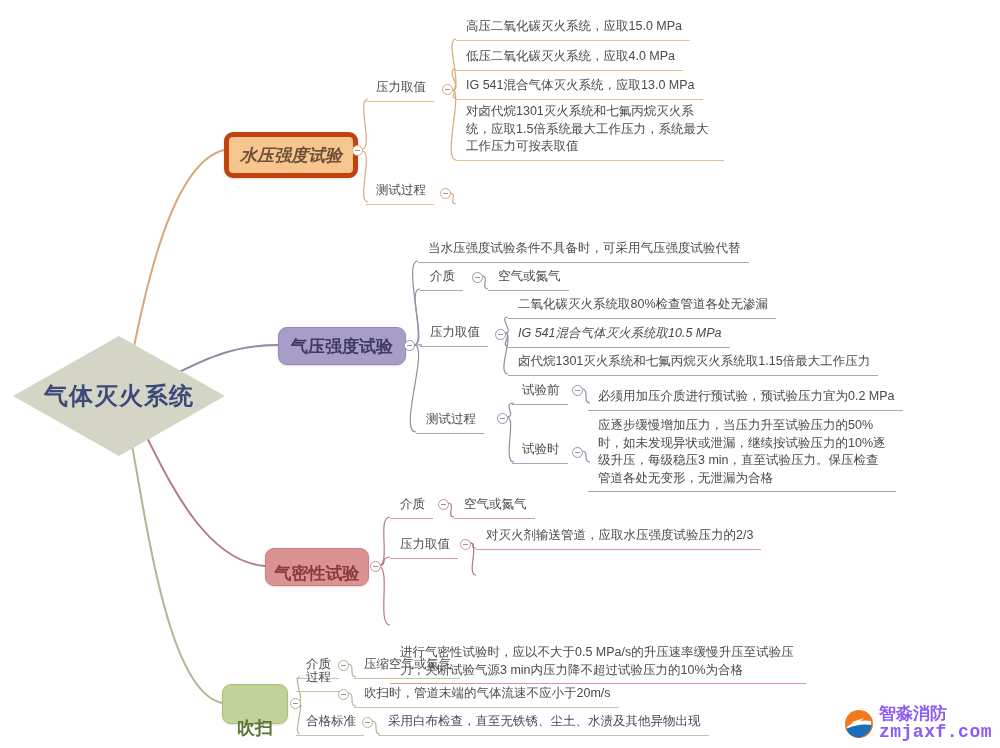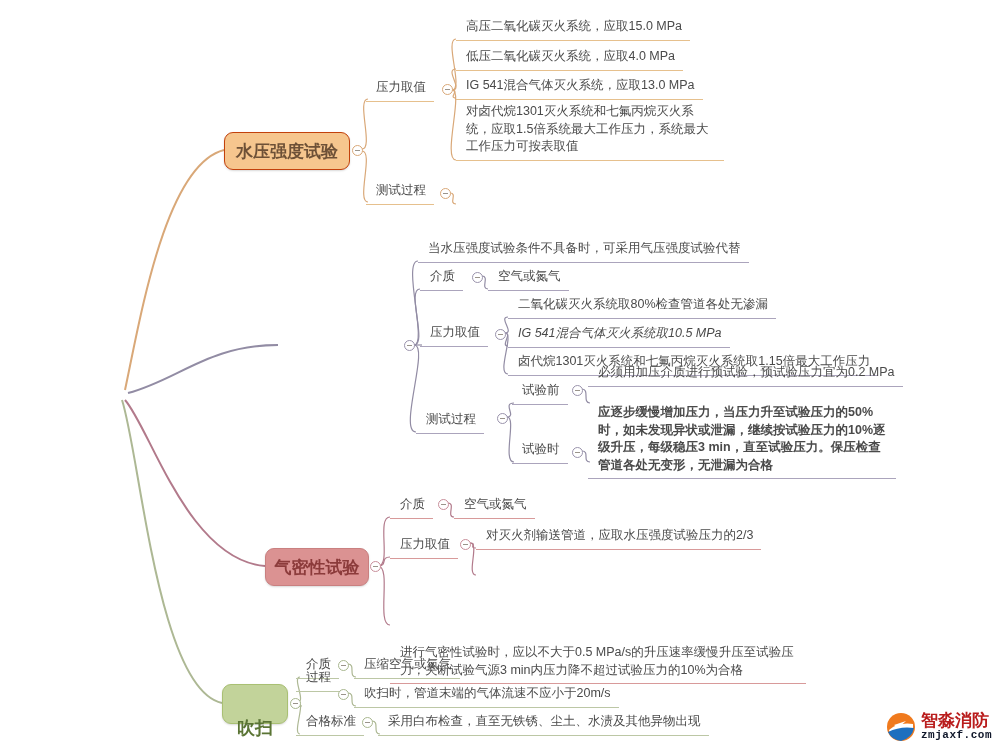--- a/index.html
+++ b/index.html
@@ -41,22 +41,22 @@
   .collapse::before{
     content:"";position:absolute;left:2px;top:4px;width:5px;height:1px;background:#9a948b;
   }
   .c-b1{border-color:#D9A878;}
   .c-b2{border-color:#9A93AC;}
   .c-b3{border-color:#C98F9B;}
   .c-b4{border-color:#A9B78F;}
 
   .watermark{position:absolute;right:8px;bottom:6px;z-index:5;display:flex;align-items:center;gap:5px;}
   .wm-text{display:flex;flex-direction:column;line-height:1.05;}
-  .wm-brand{font-size:17px;font-weight:bold;color:#b91c1c;}
-  .wm-site{font-size:11px;font-weight:bold;color:#0f172a;font-family:"Liberation Mono",monospace;letter-spacing:.5px;}
+  .wm-brand{font-size:17px;font-weight:bold;color:#8b5cf6;}
+  .wm-site{font-size:18px;font-weight:bold;color:#8b5cf6;font-family:"Liberation Mono",monospace;letter-spacing:.5px;}
 </style>
 </head>
 <body>
 
 <div class="canvas">
 
   <svg class="connectors" width="1000" height="748">
     <g stroke="#D9A878" fill="none">
       <path d="M 125 390 C 140 320, 165 165, 224 150" stroke-width="2"></path>
       <path d="M 362 149 C 374 149, 356 99, 368 99" stroke-width="1.2"></path>
@@ -95,63 +95,69 @@
       <path d="M 122 400 C 140 455, 158 690, 222 703" stroke-width="2"></path>
       <path d="M 298 702 C 306 702, 292 677, 300 677" stroke-width="1.2"></path>
       <path d="M 298 702 C 304 702, 296 706, 302 706" stroke-width="1.2"></path>
       <path d="M 298 702 C 306 702, 292 734, 300 734" stroke-width="1.2"></path>
       <path d="M 348 664 C 356 664, 348 677, 356 677" stroke-width="1.2"></path>
       <path d="M 348 693 C 356 693, 348 706, 356 706" stroke-width="1.2"></path>
       <path d="M 372 721 C 380 721, 372 734, 380 734" stroke-width="1.2"></path>
     </g>
   </svg>
 
-
-  <div class="topic" style="left:224px;top:132px;width:124px;height:36px;background:#F6C68E;border:1px solid #c2410c;">
+  <div class="root">
+    <span>气体灭火系统</span>
+  </div>
+
+  <div class="topic" style="left:224px;top:132px;width:124px;height:36px;background:#F6C68E;border:5px solid #c2410c;font-style:italic;">
     <span style="font-size:17px;color:#6E5137;">水压强度试验</span>
   </div>
   <span class="collapse c-b1" style="left:352px;top:145px;"></span>
 
   <div class="lbl u-b1" style="left:366px;top:79px;">压力取值</div>
   <span class="collapse c-b1" style="left:442px;top:84px;"></span>
 
   <div class="leaf u-b1" style="left:456px;top:18px;">高压二氧化碳灭火系统，应取15.0 MPa</div>
   <div class="leaf u-b1" style="left:456px;top:48px;">低压二氧化碳灭火系统，应取4.0 MPa</div>
   <div class="leaf u-b1" style="left:456px;top:77px;">IG 541混合气体灭火系统，应取13.0 MPa</div>
   <div class="leaf u-b1 wrap" style="left:456px;top:103px;width:250px;">对卤代烷1301灭火系统和七氟丙烷灭火系统，应取1.5倍系统最大工作压力，系统最大工作压力可按表取值</div>
 
   <div class="lbl u-b1" style="left:366px;top:182px;">测试过程</div>
   <span class="collapse c-b1" style="left:440px;top:188px;"></span>
 
+  <div class="topic" style="left:278px;top:327px;width:126px;height:36px;background:#A89DC8;border:1px solid #9386BC;">
+    <span style="font-size:17px;color:#3F3A60;">气压强度试验</span>
+  </div>
   <span class="collapse c-b2" style="left:404px;top:340px;"></span>
 
   <div class="leaf u-b2" style="left:418px;top:240px;">当水压强度试验条件不具备时，可采用气压强度试验代替</div>
 
   <div class="lbl u-b2" style="left:420px;top:268px;">介质</div>
   <span class="collapse c-b2" style="left:472px;top:272px;"></span>
   <div class="leaf u-b2" style="left:488px;top:268px;">空气或氮气</div>
 
   <div class="lbl u-b2" style="left:420px;top:324px;">压力取值</div>
   <span class="collapse c-b2" style="left:495px;top:329px;"></span>
   <div class="leaf u-b2" style="left:508px;top:296px;">二氧化碳灭火系统取80%检查管道各处无渗漏</div>
   <div class="leaf u-b2" style="left:508px;top:325px;font-style:italic;">IG 541混合气体灭火系统取10.5 MPa</div>
   <div class="leaf u-b2" style="left:508px;top:353px;">卤代烷1301灭火系统和七氟丙烷灭火系统取1.15倍最大工作压力</div>
 
   <div class="lbl u-b2" style="left:416px;top:411px;">测试过程</div>
   <span class="collapse c-b2" style="left:497px;top:413px;"></span>
 
   <div class="lbl u-b2" style="left:512px;top:382px;">试验前</div>
   <span class="collapse c-b2" style="left:572px;top:385px;"></span>
-  <div class="leaf u-b2" style="left:588px;top:364px;">必须用加压介质进行预试验，预试验压力宜为0.2 MPa</div>
+  <div class="leaf u-b2" style="left:588px;top:388px;">必须用加压介质进行预试验，预试验压力宜为0.2 MPa</div>
 
   <div class="lbl u-b2" style="left:512px;top:441px;">试验时</div>
   <span class="collapse c-b2" style="left:572px;top:447px;"></span>
-  <div class="leaf u-b2 wrap" style="left:588px;top:404px;width:290px;font-weight:bold;">应逐步缓慢增加压力，当压力升至试验压力的50%时，如未发现异状或泄漏，继续按试验压力的10%逐级升压，每级稳压3 min，直至试验压力。保压检查管道各处无变形，无泄漏为合格</div>
-
-  <div class="topic" style="left:265px;top:548px;width:102px;height:36px;background:#DB9292;border:1px solid #C98080;">
+  <div class="leaf u-b2 wrap" style="left:588px;top:417px;width:290px;">应逐步缓慢增加压力，当压力升至试验压力的50%时，如未发现异状或泄漏，继续按试验压力的10%逐级升压，每级稳压3 min，直至试验压力。保压检查管道各处无变形，无泄漏为合格</div>
+
+  <div class="topic" style="left:265px;top:548px;width:102px;height:36px;background:#DB9292;border:1px solid #C98080;align-items:flex-end;">
     <span style="font-size:17px;color:#8C3B3B;">气密性试验</span>
   </div>
   <span class="collapse c-b3" style="left:370px;top:561px;"></span>
 
   <div class="lbl u-b3" style="left:390px;top:496px;">介质</div>
   <span class="collapse c-b3" style="left:438px;top:499px;"></span>
   <div class="leaf u-b3" style="left:454px;top:496px;">空气或氮气</div>
 
   <div class="lbl u-b3" style="left:390px;top:536px;">压力取值</div>
   <span class="collapse c-b3" style="left:460px;top:539px;"></span>

